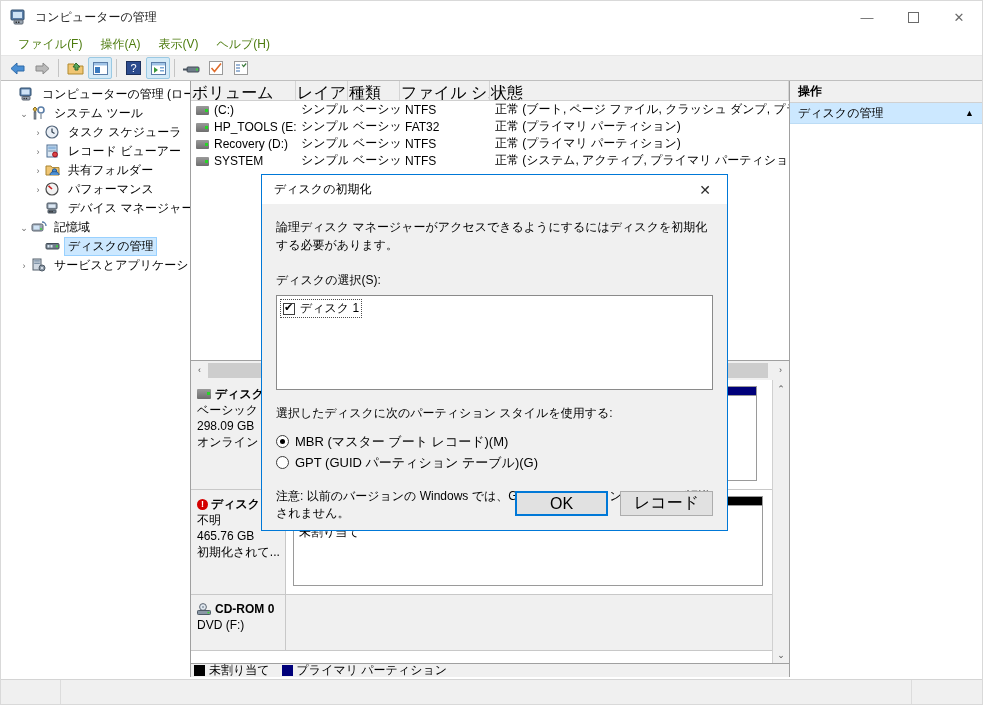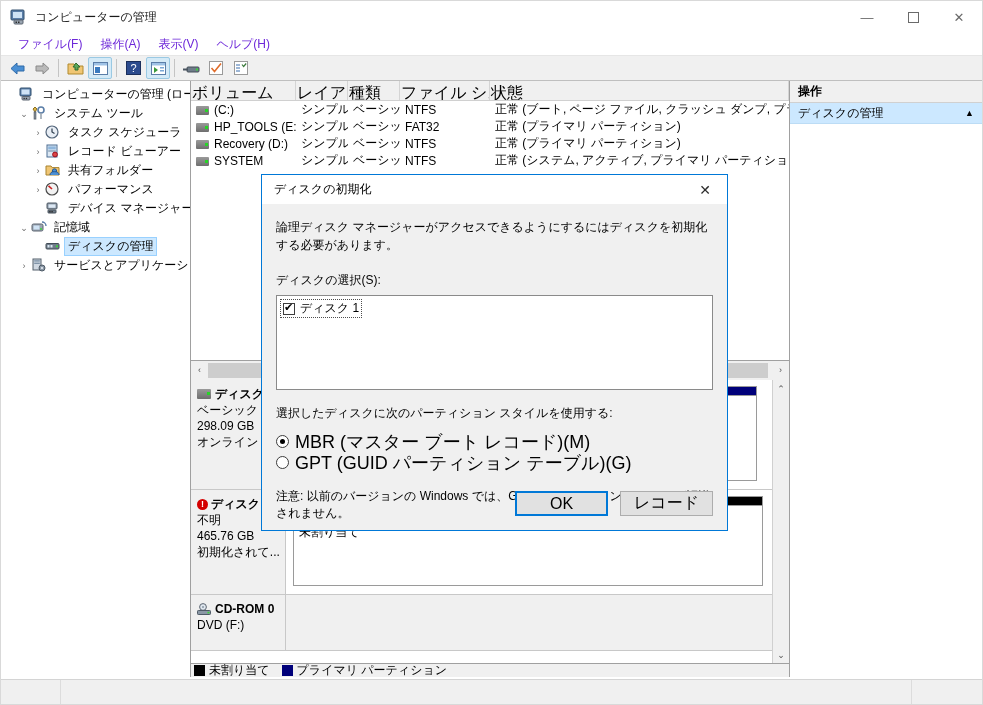--- a/index.html
+++ b/index.html
@@ -34,21 +34,21 @@
   .wc { width: 46px; height: 32px; display: flex; align-items: center; justify-content: center; color: #6a6a6a; font-size: 13px; }
 
   
   .menubar {
     height: 22px;
     display: flex; align-items: center;
     background: #ffffff;
     padding-left: 8px;
     font-size: 12px;
   }
-  .menu-item { padding: 2px 9px; color: #6d28d9; }
+  .menu-item { padding: 2px 9px; color: #4d7c0f; }
 
   
   .toolbar {
     height: 26px;
     display: flex; align-items: center;
     background: #f0f0f0;
     border-top: 1px solid #e6e6e6;
     border-bottom: 1px solid #bfbfbf;
     padding-left: 4px; gap: 1px;
   }
@@ -150,21 +150,21 @@
   .dlg-title { height: 29px; background: #ffffff; display: flex; align-items: center; padding: 0 0 0 12px; font-size: 12px; }
   .dlg-close { margin-left: auto; width: 44px; height: 29px; display: flex; align-items: center; justify-content: center; font-size: 14px; color: #2b2b2b;}
   .dlg-body { padding: 14px 14px 0 14px; font-size: 12px; }
   .dlg-msg { line-height: 18px; margin-bottom: 18px; }
   .dlg-lbl { margin-bottom: 6px; }
   .listbox { height: 95px; background: #ffffff; border: 1px solid #8a8a8a; padding: 3px; }
   .lb-item { display: flex; align-items: center; gap: 5px; font-size: 12px; border: 1px dotted #4d4d4d; padding: 0 2px; width: fit-content;}
   .cbx { width: 12px; height: 12px; background: #fff; border: 1px solid #3c3c3c; position: relative; flex: none;}
   .cbx.checked:after { content: "✔"; position: absolute; left: 0px; top: -3px; font-size: 11px; color: #000;}
   .style-lbl { margin: 15px 0 9px 0; }
-  .radio-row { display: flex; align-items: center; gap: 6px; height: 21px; font-size: 18px; }
+  .radio-row { display: flex; align-items: center; gap: 6px; height: 21px; font-size: 13px; }
   .rdo { width: 13px; height: 13px; border: 1px solid #3c3c3c; border-radius: 50%; background: #fff; position: relative; flex: none;}
   .rdo.on:after { content: ""; position: absolute; left: 3px; top: 3px; width: 5px; height: 5px; border-radius: 50%; background: #000; }
   .note { margin-top: 15px; font-size: 12px; }
   .dlg-btns { position: absolute; right: 14px; bottom: 14px; display: flex; gap: 12px; }
   .btn { width: 93px; height: 25px; font-size: 16px; display: flex; align-items: center; justify-content: center;
          background: #e1e1e1; border: 1px solid #adadad; }
   .btn.default { border: 2px solid #0078d7; }
   .dlg-mask-fill { position:absolute; left:0;top:29px;right:0;bottom:0; background:#f0f0f0; z-index:-1;}
 </style>
 </head>

